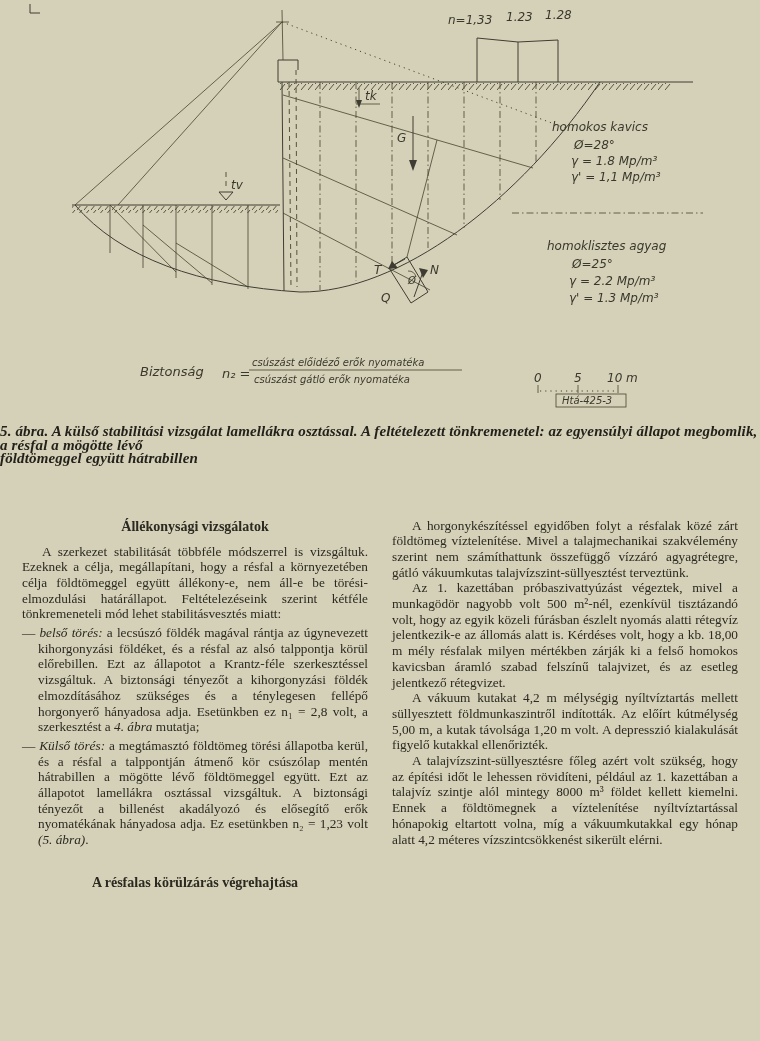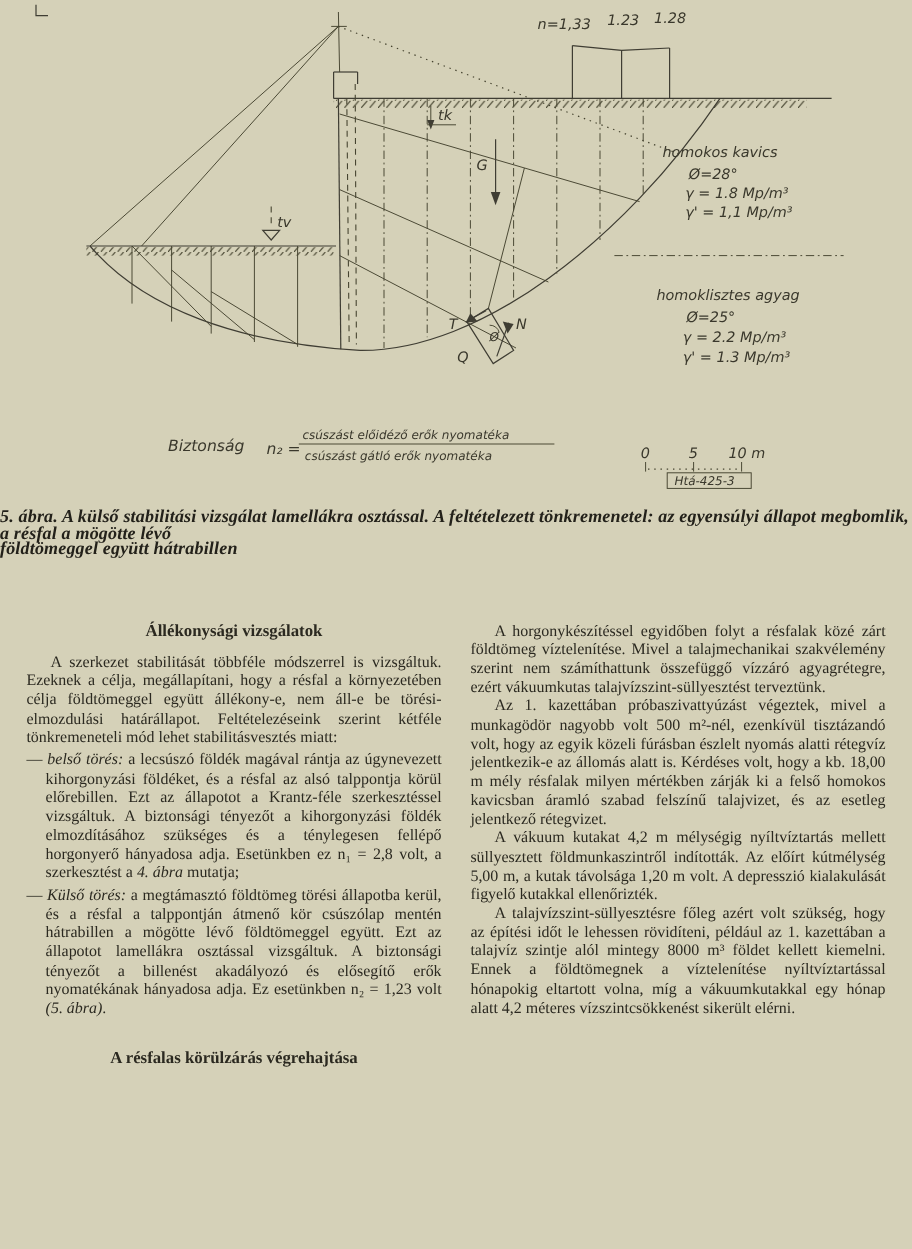--- a/index.html
+++ b/index.html
@@ -211,20 +211,20 @@
 
     <div class="col">
       <h3>Állékonysági vizsgálatok</h3>
       <p class="ind">A szerkezet stabilitását többféle módszerrel is vizsgáltuk. Ezeknek a célja, megállapítani, hogy a résfal a környezetében célja földtömeggel együtt állékony-e, nem áll-e be törési-elmozdulási határállapot. Feltételezéseink szerint kétféle tönkremeneteli mód lehet stabilitásvesztés miatt:</p>
       <p class="li"><span>— </span><em>belső törés:</em><span> a lecsúszó földék magával rántja az úgynevezett kihorgonyzási földéket, és a résfal az alsó talppontja körül előrebillen. Ezt az állapotot a Krantz-féle szerkesztéssel vizsgáltuk. A biztonsági tényezőt a kihorgonyzási földék elmozdításához szükséges és a ténylegesen fellépő horgonyerő hányadosa adja. Esetünkben ez n₁ = 2,8 volt, a szerkesztést a </span><em>4. ábra</em><span> mutatja;</span></p>
       <p class="li"><span>— </span><em>Külső törés:</em><span> a megtámasztó földtömeg törési állapotba kerül, és a résfal a talppontján átmenő kör csúszólap mentén hátrabillen a mögötte lévő földtömeggel együtt. Ezt az állapotot lamellákra osztással vizsgáltuk. A biztonsági tényezőt a billenést akadályozó és elősegítő erők nyomatékának hányadosa adja. Ez esetünkben n₂ = 1,23 volt </span><em>(5. ábra)</em><span>.</span></p>
       <h3 class="second">A résfalas körülzárás végrehajtása</h3>
     </div>
 
     <div class="col">
-      <p class="ind">A horgonykészítéssel egyidőben folyt a résfalak közé zárt földtömeg víztelenítése. Mivel a talajmechanikai szakvélemény szerint nem számíthattunk összefüggő vízzáró agyagrétegre, ezért vákuumkutas talajvízszint-süllyesztést terveztünk.</p>
+      <p class="ind">A horgonykészítéssel egyidőben folyt a résfalak közé zárt földtömeg víztelenítése. Mivel a talajmechanikai szakvélemény szerint nem számíthattunk összefüggő vízzáró agyagrétegre, gátló vákuumkutas talajvízszint-süllyesztést terveztünk.</p>
       <p class="ind">Az 1. kazettában próbaszivattyúzást végeztek, mivel a munkagödör nagyobb volt 500 m²-nél, ezenkívül tisztázandó volt, hogy az egyik közeli fúrásban észlelt nyomás alatti rétegvíz jelentkezik-e az állomás alatt is. Kérdéses volt, hogy a kb. 18,00 m mély résfalak milyen mértékben zárják ki a felső homokos kavicsban áramló szabad felszínű talajvizet, és az esetleg jelentkező rétegvizet.</p>
       <p class="ind">A vákuum kutakat 4,2 m mélységig nyíltvíztartás mellett süllyesztett földmunkaszintről indították. Az előírt kútmélység 5,00 m, a kutak távolsága 1,20 m volt. A depresszió kialakulását figyelő kutakkal ellenőrizték.</p>
       <p class="ind">A talajvízszint-süllyesztésre főleg azért volt szükség, hogy az építési időt le lehessen rövidíteni, például az 1. kazettában a talajvíz szintje alól mintegy 8000 m³ földet kellett kiemelni. Ennek a földtömegnek a víztelenítése nyíltvíztartással hónapokig eltartott volna, míg a vákuumkutakkal egy hónap alatt 4,2 méteres vízszintcsökkenést sikerült elérni.</p>
     </div>
 
   </div>
 </div>
 
 </body></html>

